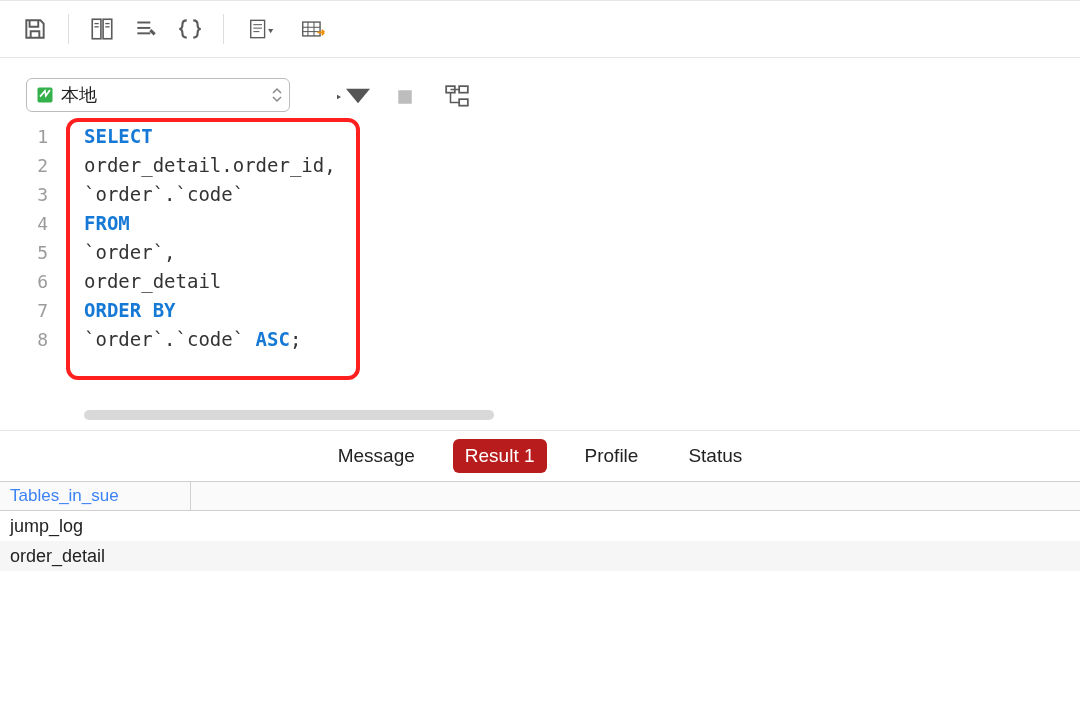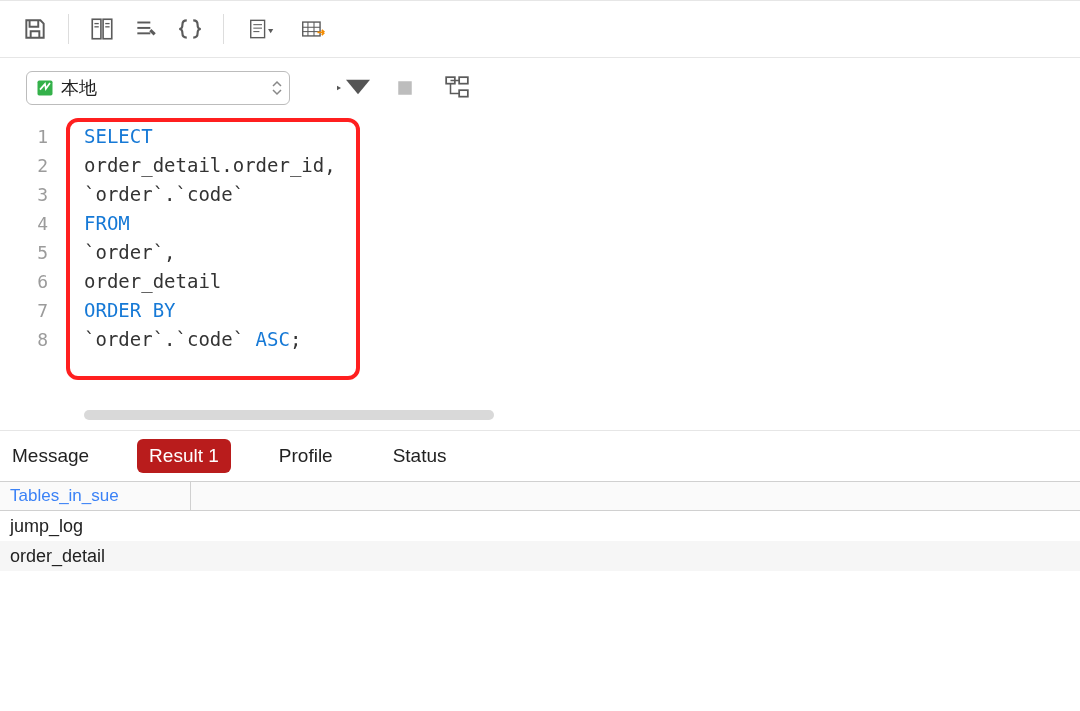--- a/index.html
+++ b/index.html
@@ -36,21 +36,21 @@
     display: flex;
     align-items: center;
     justify-content: center;
     color: #5b5b5b;
   }
   .tb-btn svg { width: 26px; height: 26px; }
 
   
   .controls {
     display: flex;
-    align-items: center;
+    align-items: flex-end;
     height: 48px;
     padding: 6px 26px 6px 26px;
     gap: 36px;
   }
   .selector {
     display: flex;
     align-items: center;
     height: 32px;
     border: 1px solid #bcbcbc;
     border-radius: 6px;
@@ -122,21 +122,21 @@
     right: 10px;
     font-family: "Menlo","Consolas",monospace;
     font-size: 19px;
     white-space: pre;
   }
   .code-line {
     height: 29px;
     line-height: 29px;
     padding-left: 14px;
   }
-  .kw { color: #1679d6; font-weight: 400; }
+  .kw { color: #1679d6; font-weight: 700; }
   .txt { color: #333; }
   
   .highlight {
     position: absolute;
     left: 66px;
     top: 0;
     width: 286px;
     height: 254px;
     border: 4px solid #ff1f1f;
     border-radius: 12px;
@@ -150,22 +150,22 @@
     width: 410px;
     height: 10px;
     background: #d9d9d9;
     border-radius: 5px;
   }
 
   
   .result-tabs {
     display: flex;
     align-items: center;
-    justify-content: flex-start;
-    gap: 36px;
+    justify-content: center;
+    gap: 26px;
     height: 50px;
     font-size: 19px;
   }
   .result-tabs .tab {
     padding: 6px 12px;
     border-radius: 6px;
     color: #222;
   }
   .result-tabs .tab.active {
     background: #b91c1c;

